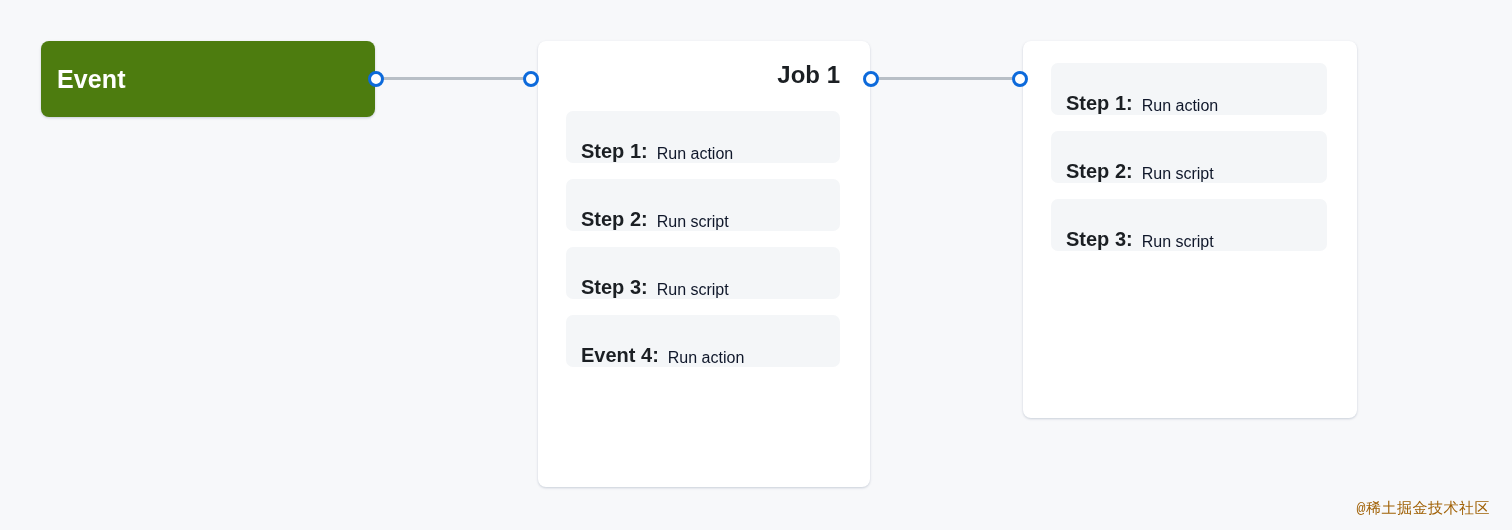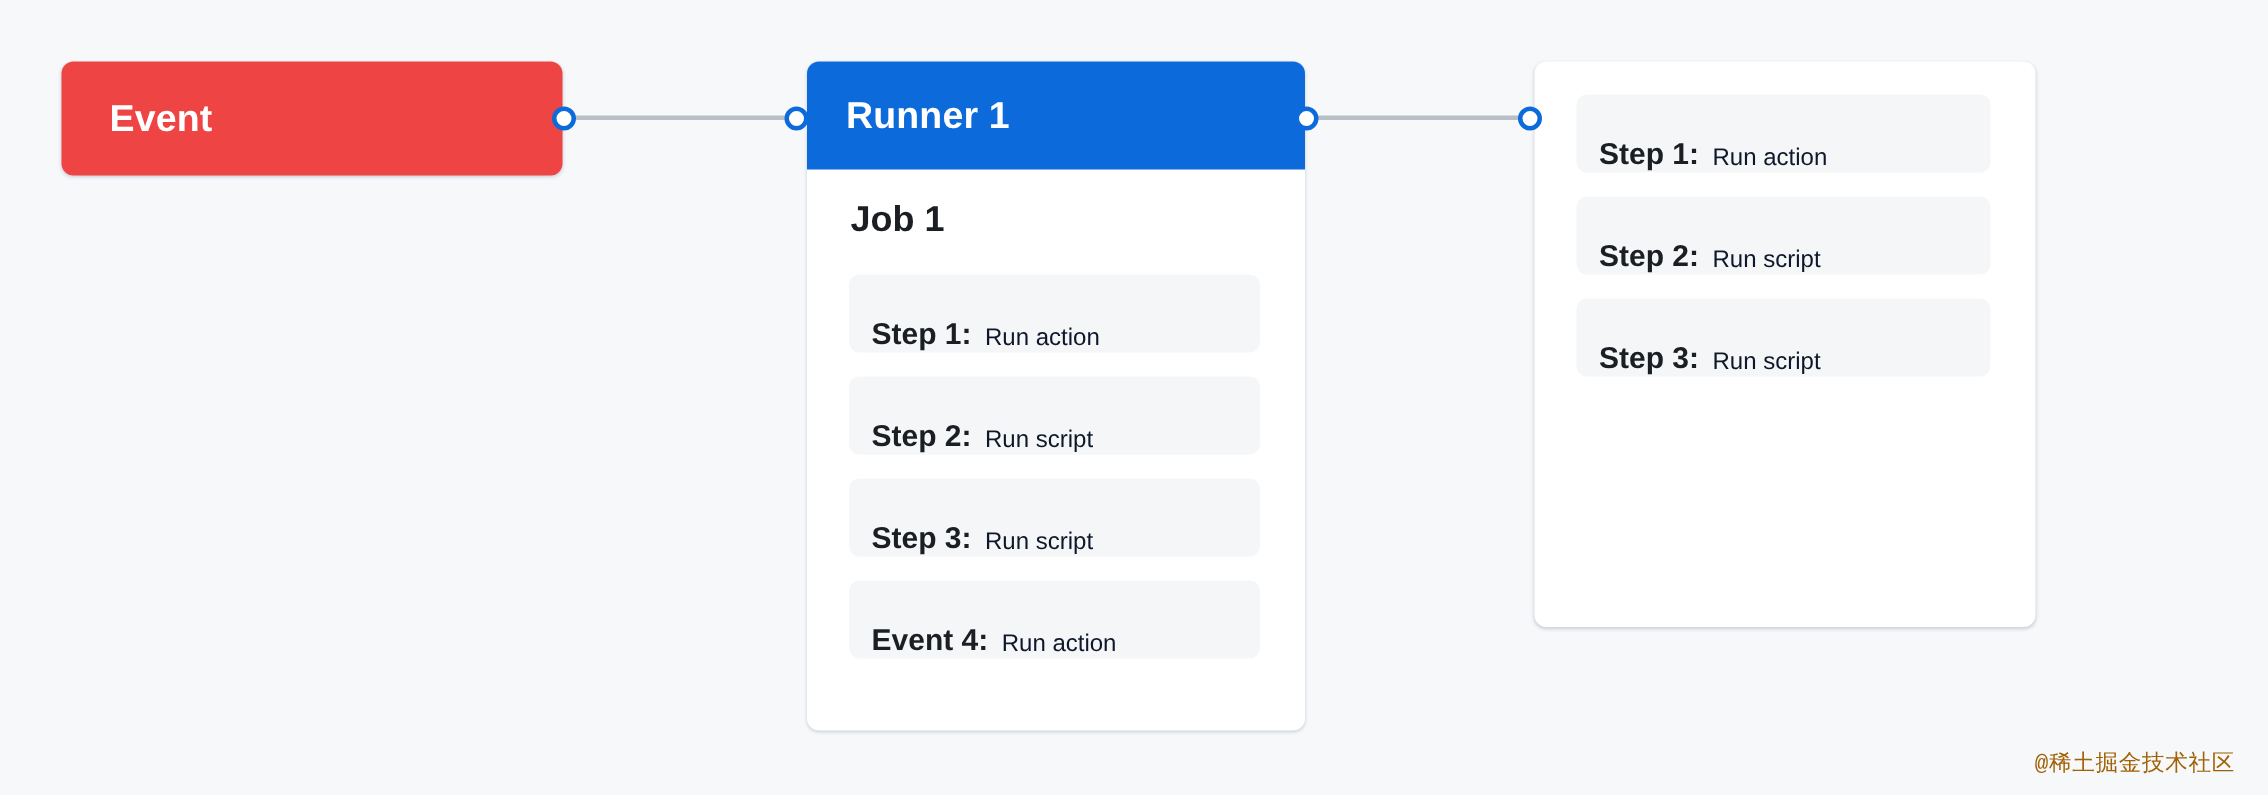--- a/index.html
+++ b/index.html
@@ -23,27 +23,27 @@
     height: 530px;
   }
 
   
   .event-node {
     position: absolute;
     left: 41px;
     top: 41px;
     width: 334px;
     height: 76px;
-    background: #ef4444;
+    background: #4d7c0f;
     border-radius: 8px;
     box-shadow: 0 1px 3px rgba(16, 40, 80, 0.12), 0 1px 2px rgba(16, 40, 80, 0.08);
     display: flex;
     align-items: center;
     box-sizing: border-box;
-    padding-left: 32px;
+    padding-left: 16px;
   }
   .event-label {
     color: #ffffff;
     font-size: 25px;
     font-weight: bold;
     letter-spacing: 0.1px;
     line-height: 1;
   }
 
   
@@ -86,20 +86,21 @@
   .runner-body {
     padding: 22px 30px 28px 28px;
     box-sizing: border-box;
   }
   .job-title {
     font-size: 24px;
     font-weight: bold;
     color: #1b1f23;
     line-height: 1;
     margin: 0 0 24px 1px;
+    text-align: right;
   }
   .steps-list {
     display: flex;
     flex-direction: column;
     gap: 16px;
   }
   .step-pill {
     height: 52px;
     background: #f4f6f8;
     border-radius: 7px;
@@ -163,23 +164,20 @@
 
   <div class="edge-line edge-1"></div>
 
   <div class="edge-line edge-2"></div>
 
   <div class="event-node">
     <span class="event-label">Event</span>
   </div>
 
   <div class="runner-card card-1">
-    <div class="runner-header">
-      <span class="runner-title">Runner 1</span>
-    </div>
     <div class="runner-body">
       <div class="job-title">Job 1</div>
       <div class="steps-list">
         <div class="step-pill">
           <span class="step-num">Step 1:</span>
           <span class="step-action">Run action</span>
         </div>
         <div class="step-pill">
           <span class="step-num">Step 2:</span>
           <span class="step-action">Run script</span>

